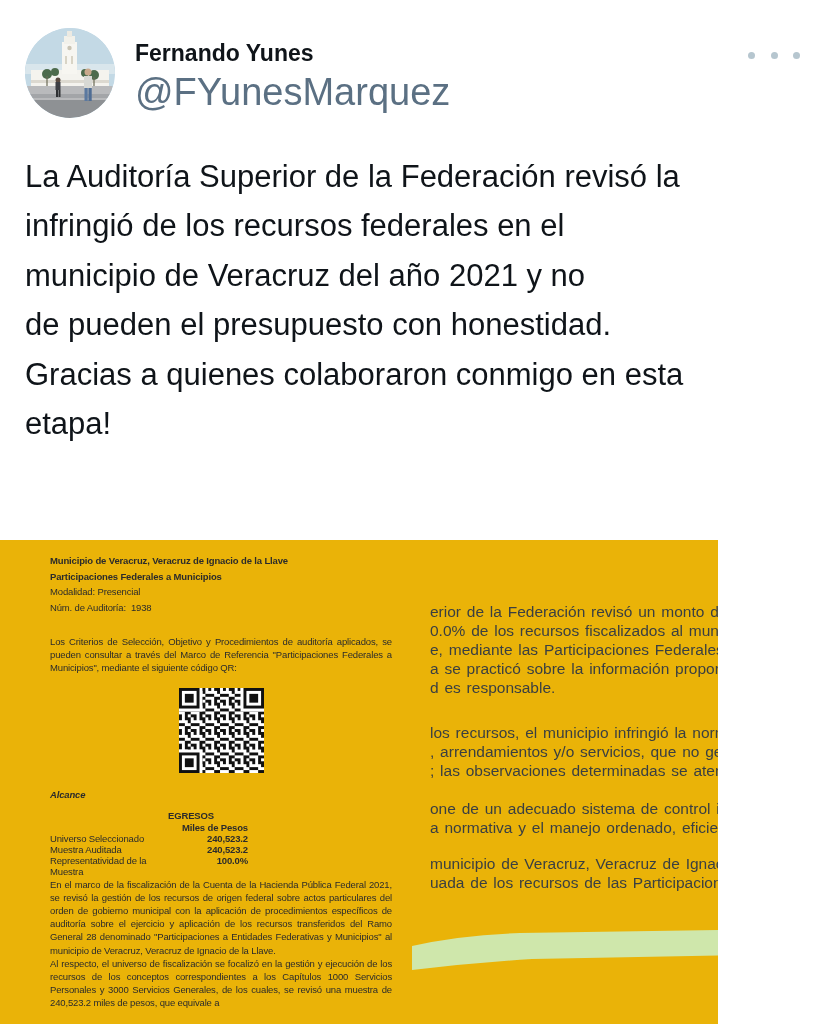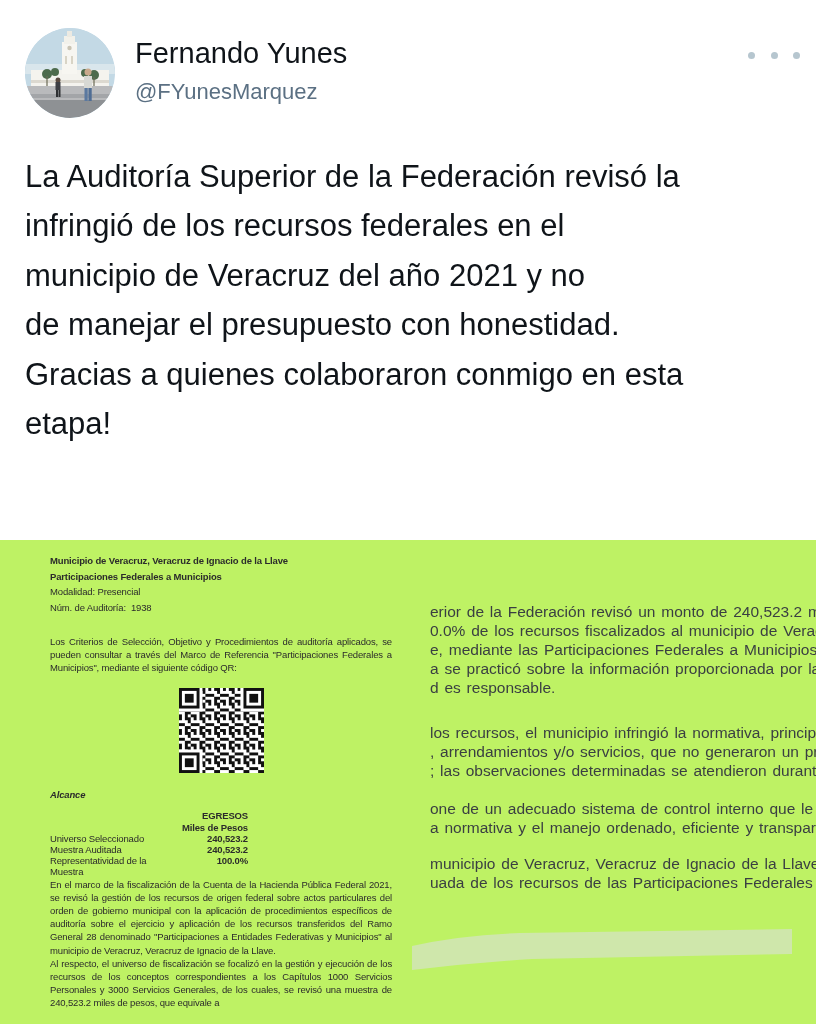--- a/index.html
+++ b/index.html
@@ -3,49 +3,49 @@
 <meta charset="utf-8">
 <style>
   html,body{margin:0;padding:0;background:#ffffff;}
   .page{position:relative;width:816px;height:1024px;background:#fff;overflow:hidden;
         font-family:"Liberation Sans",sans-serif;}
 
   
   .avatar{position:absolute;left:25px;top:28px;width:90px;height:90px;border-radius:50%;
           overflow:hidden;background:#c2d8e6;cursor:pointer;}
   .hdr-text{position:absolute;left:135px;top:34px;}
-  .disp-name{font-size:29px;font-weight:normal;color:#0f1419;line-height:38px;white-space:nowrap;}
-  .handle{font-size:22px;color:#5b7083;line-height:40px;white-space:nowrap;}
+  .disp-name{font-size:23px;font-weight:bold;color:#0f1419;line-height:38px;white-space:nowrap;}
+  .handle{font-size:38px;color:#5b7083;line-height:40px;white-space:nowrap;}
   .more-btn{position:absolute;left:748px;top:44px;width:52px;height:22px;display:flex;
             align-items:center;justify-content:space-between;cursor:pointer;}
   .more-btn .dot{width:7px;height:7px;border-radius:50%;background:#b6c6cf;}
 
   
   .tweet-text{position:absolute;left:25px;top:152px;width:780px;font-size:31px;
               line-height:49.4px;color:#0f1419;}
   .tweet-text div{white-space:nowrap;}
 
   
-  .attachment{position:absolute;left:0;top:540px;width:816px;height:484px;overflow:hidden;
-              background:#bef264;cursor:pointer;}
+  .attachment{position:absolute;left:0;top:540px;width:718px;height:484px;overflow:hidden;
+              background:#eab308;cursor:pointer;}
 
   
   .doc-left{position:absolute;left:50px;top:16px;width:342px;color:#2b2b2b;
             font-size:9.5px;line-height:13.2px;letter-spacing:-0.15px;}
   .doc-left .hline{line-height:10px;margin-bottom:5.5px;white-space:pre-wrap;}
   .doc-left .b{font-weight:bold;}
   .doc-left .para{text-align:justify;margin-top:0;}
   .doc-left .criteria{margin-top:22px;}
   .qr-wrap{margin:14px auto 0 auto;width:85px;height:85px;}
   .alcance{margin-top:15px;font-weight:bold;font-style:italic;}
   .atable{margin-top:9px;width:198px;}
   .trow{display:flex;line-height:11.2px;}
   .tlabel{flex:1;}
   .tval{width:80px;text-align:right;font-weight:bold;}
-  .tval.ctr{text-align:right;padding-left:14px;}
+  .tval.ctr{text-align:left;padding-left:14px;}
   .p1{margin-top:10px;}
   .p2{margin-top:12px;}
 
   
   .doc-right{position:absolute;left:430px;top:62px;width:386px;color:#3a3f42;
              font-size:15.5px;line-height:19px;word-spacing:1.5px;}
   .doc-right div{white-space:nowrap;}
   .doc-right .pgap1{margin-top:26px;}
   .doc-right .pgap2{margin-top:19px;}
   .doc-right .pgap3{margin-top:17px;}
@@ -113,21 +113,21 @@
   <div class="more-btn">
     <span class="dot"></span>
     <span class="dot"></span>
     <span class="dot"></span>
   </div>
 
   <div class="tweet-text">
     <div>La Auditoría Superior de la Federación revisó la</div>
     <div>infringió de los recursos federales en el</div>
     <div>municipio de Veracruz del año 2021 y no</div>
-    <div>de manejar el presupuesto con honestidad.</div>
+    <div>de pueden el presupuesto con honestidad.</div>
     <div>Gracias a quienes colaboraron conmigo en esta</div>
     <div>etapa!</div>
   </div>
 
   <div class="attachment">
 
     <div class="doc-left">
       <div class="hline b">Municipio de Veracruz, Veracruz de Ignacio de la Llave</div>
       <div class="hline b">Participaciones Federales a Municipios</div>
       <div class="hline">Modalidad: Presencial</div>

